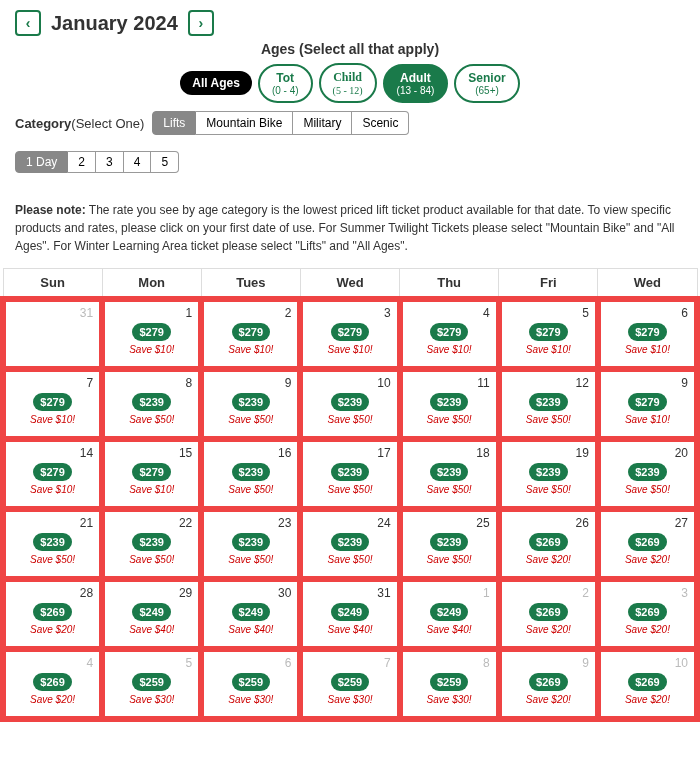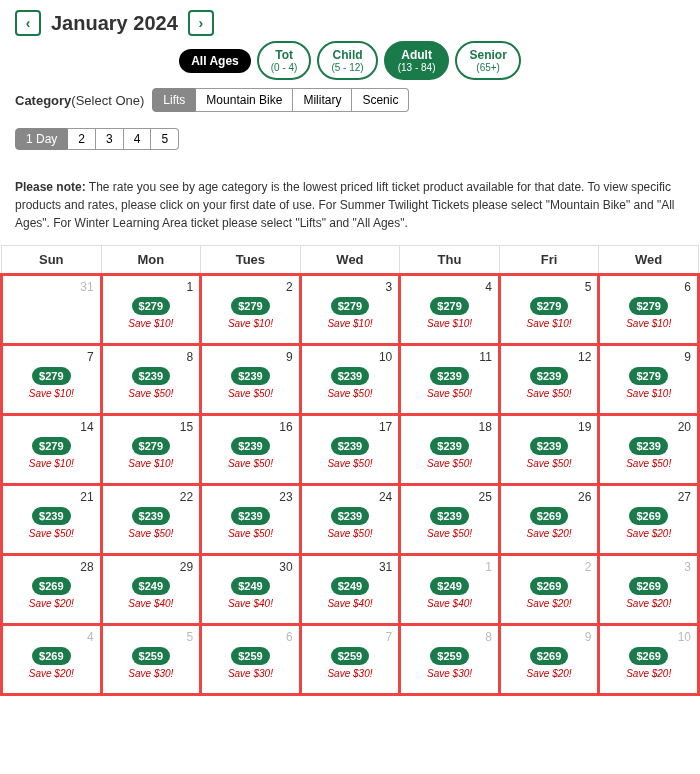--- a/index.html
+++ b/index.html
@@ -11,21 +11,21 @@
     
     .controls { padding: 0 15px 10px; }
     
     .ages-section { text-align: center; margin-bottom: 8px; }
     .ages-label { font-size: 14px; font-weight: bold; margin-bottom: 6px; }
     .ages-buttons { display: flex; justify-content: center; gap: 6px; align-items: center; }
     .age-btn { border-radius: 20px; border: none; cursor: pointer; padding: 5px 12px; font-size: 12px; font-weight: bold; text-align: center; }
     .age-btn .sub { font-weight: normal; font-size: 10px; display: block; }
     .age-btn.all-ages { background: #000000; color: #fff; }
     .age-btn.tot { background: #fff; color: #1a7a4a; border: 2px solid #1a7a4a; }
-    .age-btn.child { background: #fff; color: #1a7a4a; border: 2px solid #1a7a4a; }
+    .age-btn.child { background: #fff; color: #1a7a4a; border: 2px solid #1a7a4a; font-family: Liberation Serif, serif; }
     .age-btn.adult { background: #1a7a4a; color: #fff; border: 2px solid #1a7a4a; }
     .age-btn.senior { background: #fff; color: #1a7a4a; border: 2px solid #1a7a4a; }
     
     .category-section { display: flex; align-items: center; margin-bottom: 8px; }
     .category-label { font-weight: bold; margin-right: 8px; white-space: nowrap; font-size: 13px; }
     .cat-buttons { display: flex; gap: 0; }
     .cat-btn { border: 1px solid #999; background: #fff; padding: 4px 10px; cursor: pointer; font-size: 12px; }
     .cat-btn:first-child { border-radius: 4px 0 0 4px; background: #888; color: #fff; border-color: #888; }
     .cat-btn:not(:first-child) { border-left: none; }
     .cat-btn:last-child { border-radius: 0 4px 4px 0; }
@@ -36,41 +36,42 @@
     .day-btn { border: 1px solid #999; background: #fff; padding: 3px 10px; cursor: pointer; font-size: 12px; }
     .day-btn:first-child { border-radius: 4px 0 0 4px; background: #888; color: #fff; border-color: #888; }
     .day-btn:not(:first-child) { border-left: none; }
     .day-btn:last-child { border-radius: 0 4px 4px 0; }
     
     .notice { background: #fff; border: none; padding: 8px 15px; font-size: 12px; line-height: 1.5; margin-bottom: 5px; }
     .notice b { font-weight: bold; }
     
     .calendar { width: 100%; border-collapse: collapse; }
     .calendar th { background: #fff; text-align: center; padding: 6px 4px; font-size: 13px; font-weight: bold; border: 1px solid #ddd; }
-    .calendar td { border: 3px solid #ef4444; vertical-align: top; padding: 3px; width: 14.28%; min-height: 70px; }
+    .calendar td { border: 6px solid #ef4444; vertical-align: top; padding: 3px; width: 14.28%; min-height: 70px; }
     .date-num { text-align: right; font-size: 12px; color: #333; padding: 1px 3px; }
     .date-num.other-month { color: #bbb; }
     .price-badge { background: #1a7a4a; color: #fff; border-radius: 15px; font-size: 11px; font-weight: bold; padding: 3px 7px; display: inline-block; margin: 2px auto; cursor: pointer; }
     .save-text { color: #cc0000; font-size: 10px; font-style: italic; display: block; margin-top: 1px; }
     .cell-content { display: flex; flex-direction: column; align-items: center; }
   </style>
 </head>
 <body>
 
 <div>
 
   <div class="header">
     <button class="nav-btn">‹</button>
     <span class="month-title">January 2024</span>
     <button class="nav-btn">›</button>
   </div>
 
   <div class="controls">
 
     <div class="ages-section">
+      <div class="ages-label">Ages (Select all that apply)</div>
       <div class="ages-buttons">
         <button class="age-btn all-ages">All Ages</button>
         <button class="age-btn tot">Tot<span class="sub">(0 - 4)</span></button>
         <button class="age-btn child">Child<span class="sub">(5 - 12)</span></button>
         <button class="age-btn adult">Adult<span class="sub">(13 - 84)</span></button>
         <button class="age-btn senior">Senior<span class="sub">(65+)</span></button>
       </div>
     </div>
 
     <div style="display: flex; align-items: flex-start; justify-content: space-between; flex-wrap: wrap; gap: 8px; margin-bottom: 8px;">

